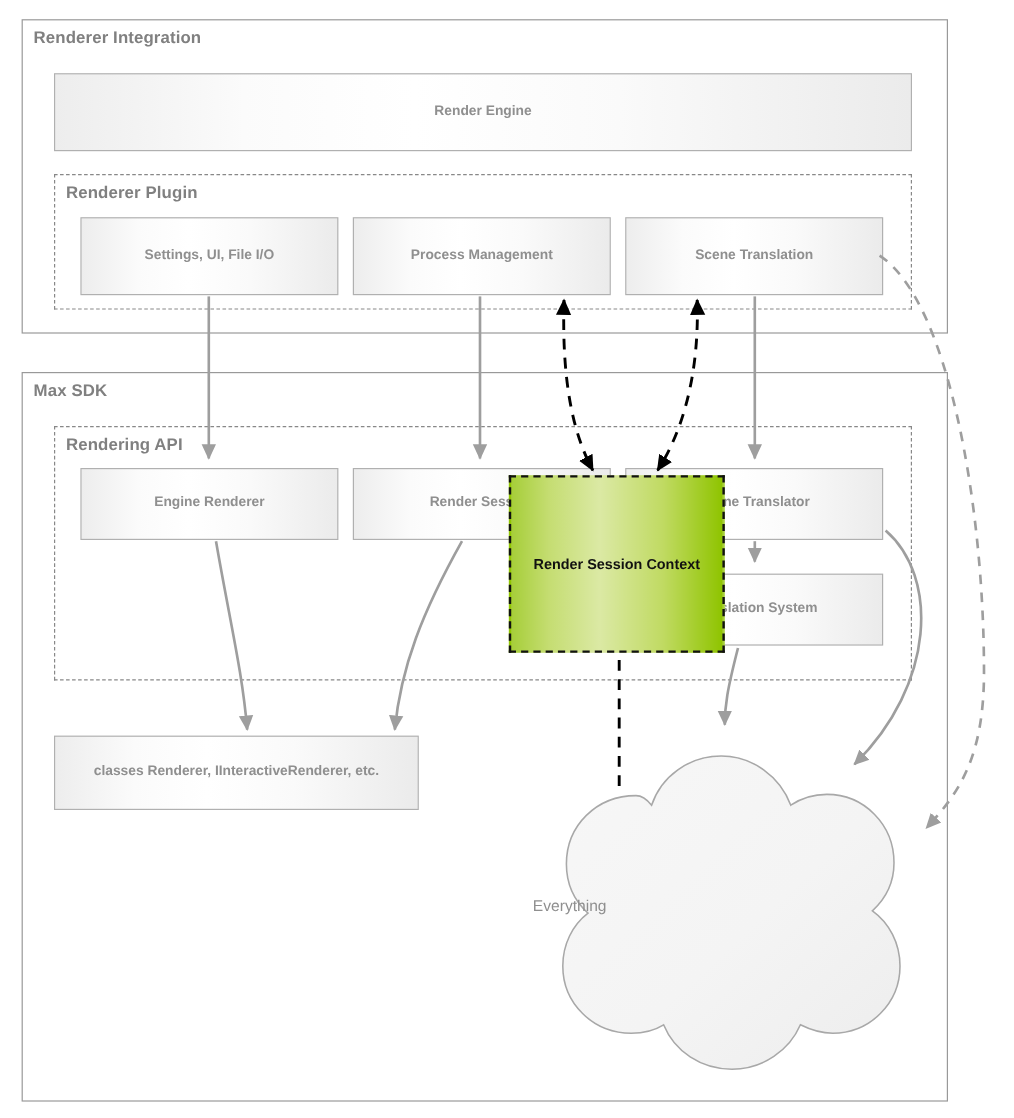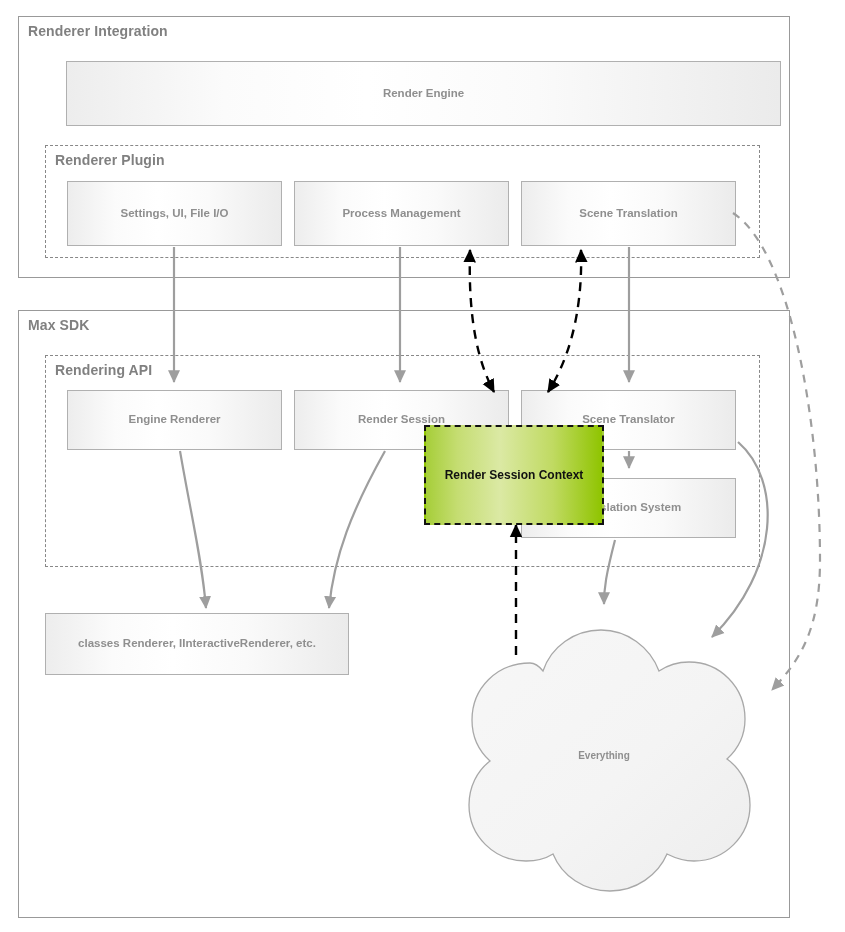--- a/index.html
+++ b/index.html
@@ -87,23 +87,23 @@
     position: absolute;
     z-index: 2;
   }
   .cloud-wrap svg { display: block; }
   .cloud-label {
     position: absolute;
     left: 0;
     right: 0;
     top: 50%;
     transform: translateY(-50%);
-    text-align: center;
-    font-size: 10px;
-    font-weight: bold;
+    text-align: left;
+    font-size: 13px;
+    font-weight: normal;
     color: #8f8f8f;
     pointer-events: none;
   }
 </style>
 </head>
 <body>
 
 <div id="canvas">
 
   <svg id="edges" viewBox="0 0 845 932" width="845" height="932" xmlns="http://www.w3.org/2000/svg">
@@ -138,21 +138,21 @@
 
     <path d="M 516 655 L 516 525" fill="none" stroke="#000000" stroke-width="2.4" stroke-dasharray="9 7" marker-end="url(#ah-black)"></path>
 
     <path d="M 733 213 C 790 250 820 420 820 560 C 820 630 800 660 772 690" fill="none" stroke="#9e9e9e" stroke-width="2.2" stroke-dasharray="8 7" marker-end="url(#ah-gray)"></path>
   </svg>
 
   <div class="group solid" style="left:18px; top:16px; width:772px; height:262px;">
     <div class="group-label">Renderer Integration</div>
   </div>
 
-  <div class="node" style="left:45px; top:61px; width:715px; height:65px;margin-left:21px;">
+  <div class="node" style="left:45px; top:61px; width:715px; height:65px;">
     <span class="node-label">Render Engine</span>
   </div>
 
   <div class="group dashed" style="left:45px; top:145px; width:715px; height:113px;">
     <div class="group-label">Renderer Plugin</div>
   </div>
 
   <div class="node" style="left:294px; top:181px; width:215px; height:65px;">
     <span class="node-label">Process Management</span>
   </div>
@@ -182,21 +182,21 @@
   </div>
 
   <div class="node" style="left:521px; top:390px; width:215px; height:60px;">
     <span class="node-label">Scene Translator</span>
   </div>
 
   <div class="node" style="left:521px; top:478px; width:215px; height:60px;">
     <span class="node-label">Translation System</span>
   </div>
 
-  <div class="node accent" style="left:424px; top:396px; width:180px; height:100px;margin-top:29px;">
+  <div class="node accent" style="left:424px; top:396px; width:180px; height:148px;">
     <span class="node-label">Render Session Context</span>
   </div>
 
   <div class="node" style="left:45px; top:613px; width:304px; height:62px;">
     <span class="node-label">classes Renderer, IInteractiveRenderer, etc.</span>
   </div>
 
   <div class="cloud-wrap" style="left:444px; top:617px; width:320px; height:275px;">
     <svg width="320" height="275" viewBox="0 0 320 275" xmlns="http://www.w3.org/2000/svg">
       <defs>

